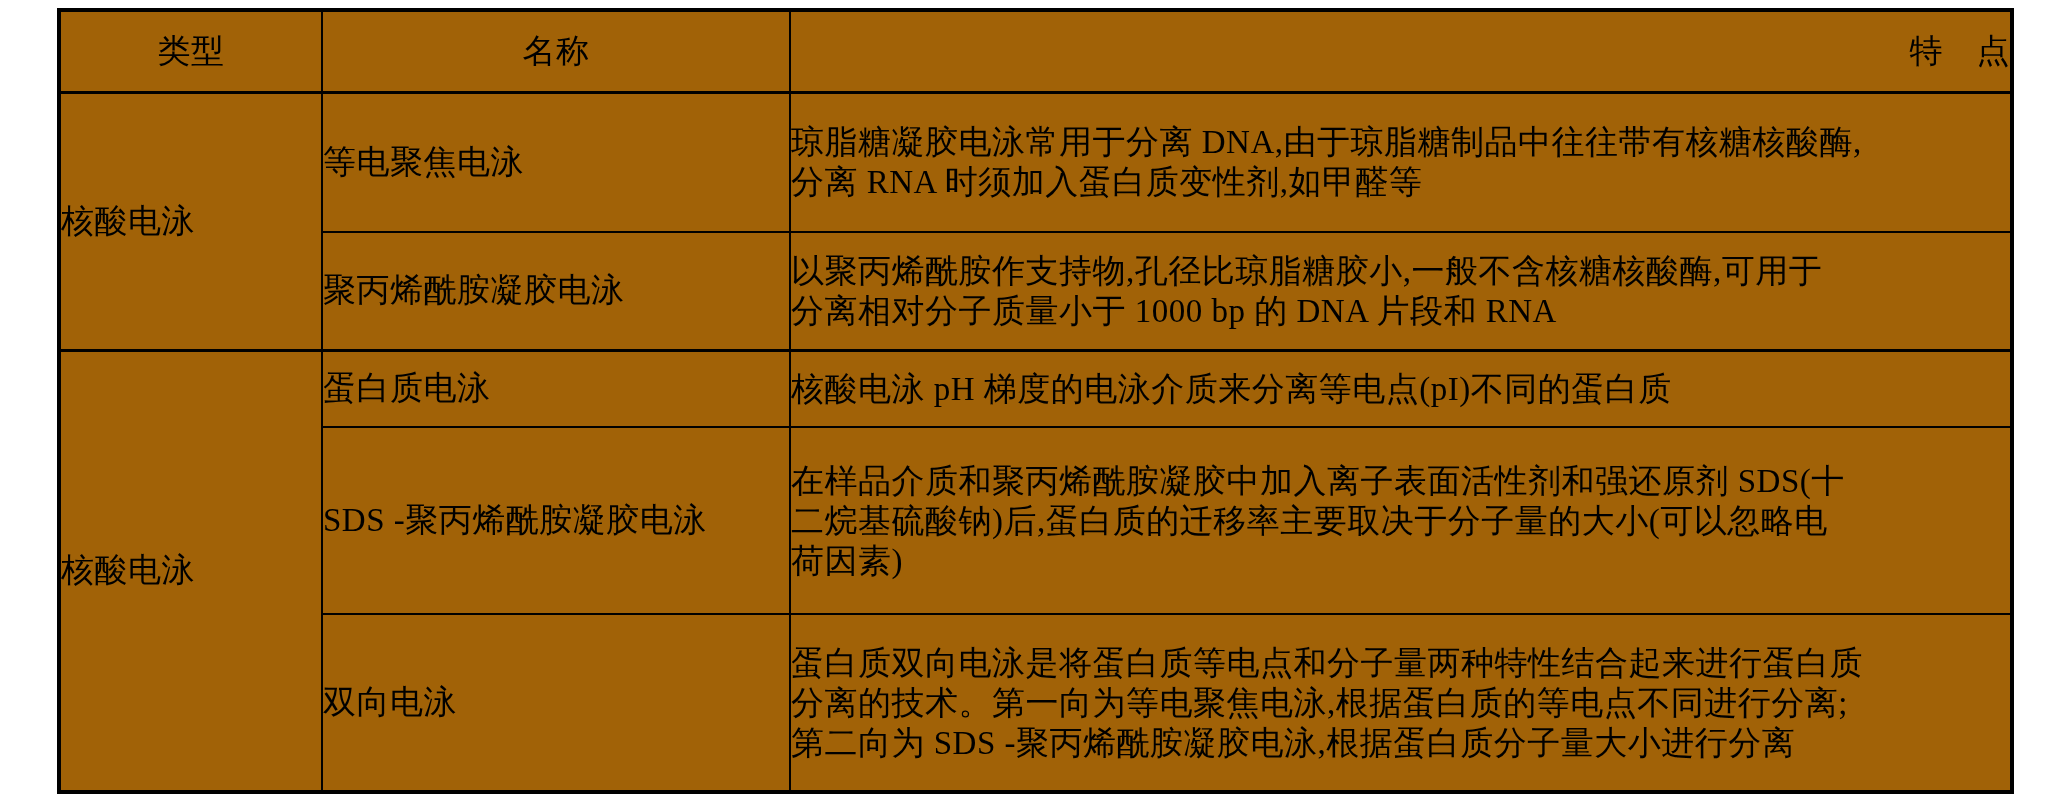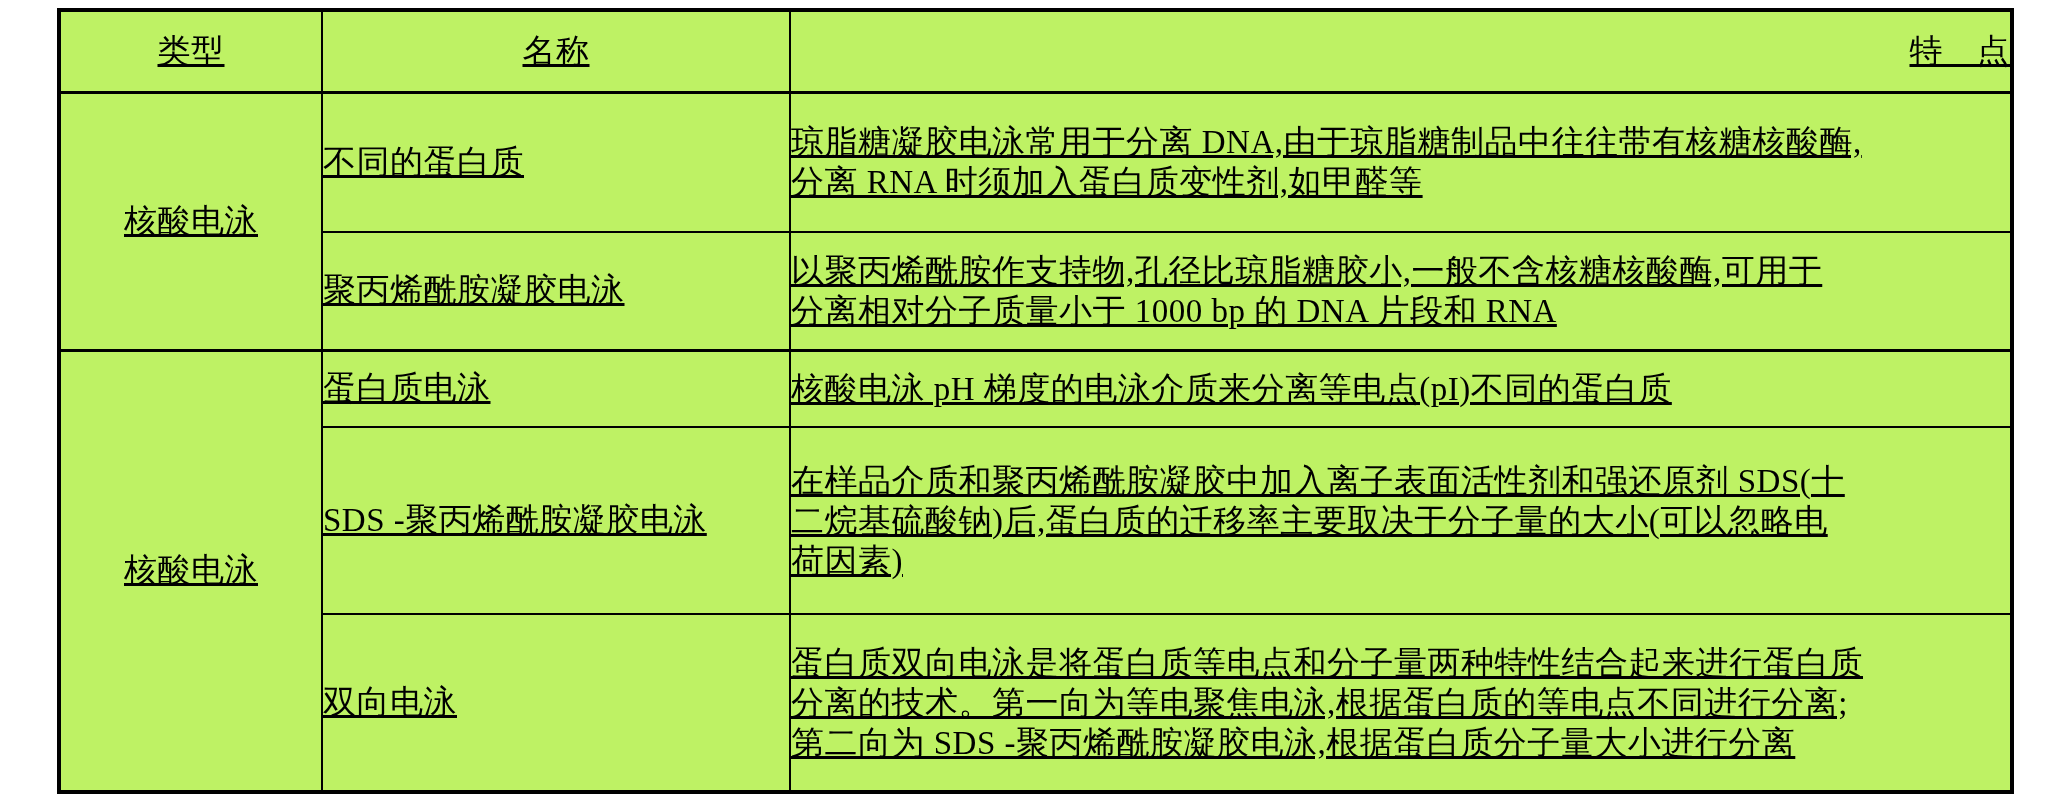--- a/index.html
+++ b/index.html
@@ -16,22 +16,21 @@
   }
   .table-wrap {
     position: absolute;
     left: 57px;
     top: 8px;
   }
   table.ep-table {
     border-collapse: collapse;
     table-layout: fixed;
     width: 1953px;
-    background: #bef264;
-    text-decoration: underline;
+    background: #a16207;
   }
   table.ep-table col.c1 { width: 263px; }
   table.ep-table col.c2 { width: 468px; }
   table.ep-table col.c3 { width: 1222px; }
 
   table.ep-table { border: 4px solid #000; }
   table.ep-table th,
   table.ep-table td {
     border: 2px solid #000;
     font-size: 33px;
@@ -50,21 +49,20 @@
   tr.r4 { height: 187px; }
   tr.r5 { height: 178px; }
 
   th.center-h { text-align: center; letter-spacing: 6px; }
   th.feature-h {
     text-align: right;
     padding-left: 215px;
     letter-spacing: 1px;
   }
   td.type-cell {
-    text-align: center;
     letter-spacing: 1px;
     margin-top: 32px;
   }
   td.name-cell {
     text-align: left;
     padding-left: 24px;
     padding-right: 10px;
   }
   td.feature-cell {
     text-align: left;
@@ -87,21 +85,21 @@
     <thead>
       <tr class="h-header">
         <th class="center-h">类型</th>
         <th class="center-h">名称</th>
         <th class="feature-h">特　点</th>
       </tr>
     </thead>
     <tbody>
       <tr class="r1 group-start">
         <td class="type-cell" rowspan="2">核酸电泳</td>
-        <td class="name-cell">不同的蛋白质</td>
+        <td class="name-cell">等电聚焦电泳</td>
         <td class="feature-cell">琼脂糖凝胶电泳常用于分离 DNA,由于琼脂糖制品中往往带有核糖核酸酶,
 分离 RNA 时须加入蛋白质变性剂,如甲醛等</td>
       </tr>
       <tr class="r2">
         <td class="name-cell">聚丙烯酰胺凝胶电泳</td>
         <td class="feature-cell">以聚丙烯酰胺作支持物,孔径比琼脂糖胶小,一般不含核糖核酸酶,可用于
 分离相对分子质量小于 1000 bp 的 DNA 片段和 RNA</td>
       </tr>
       <tr class="r3 group-start">
         <td class="type-cell" rowspan="3">核酸电泳</td>

